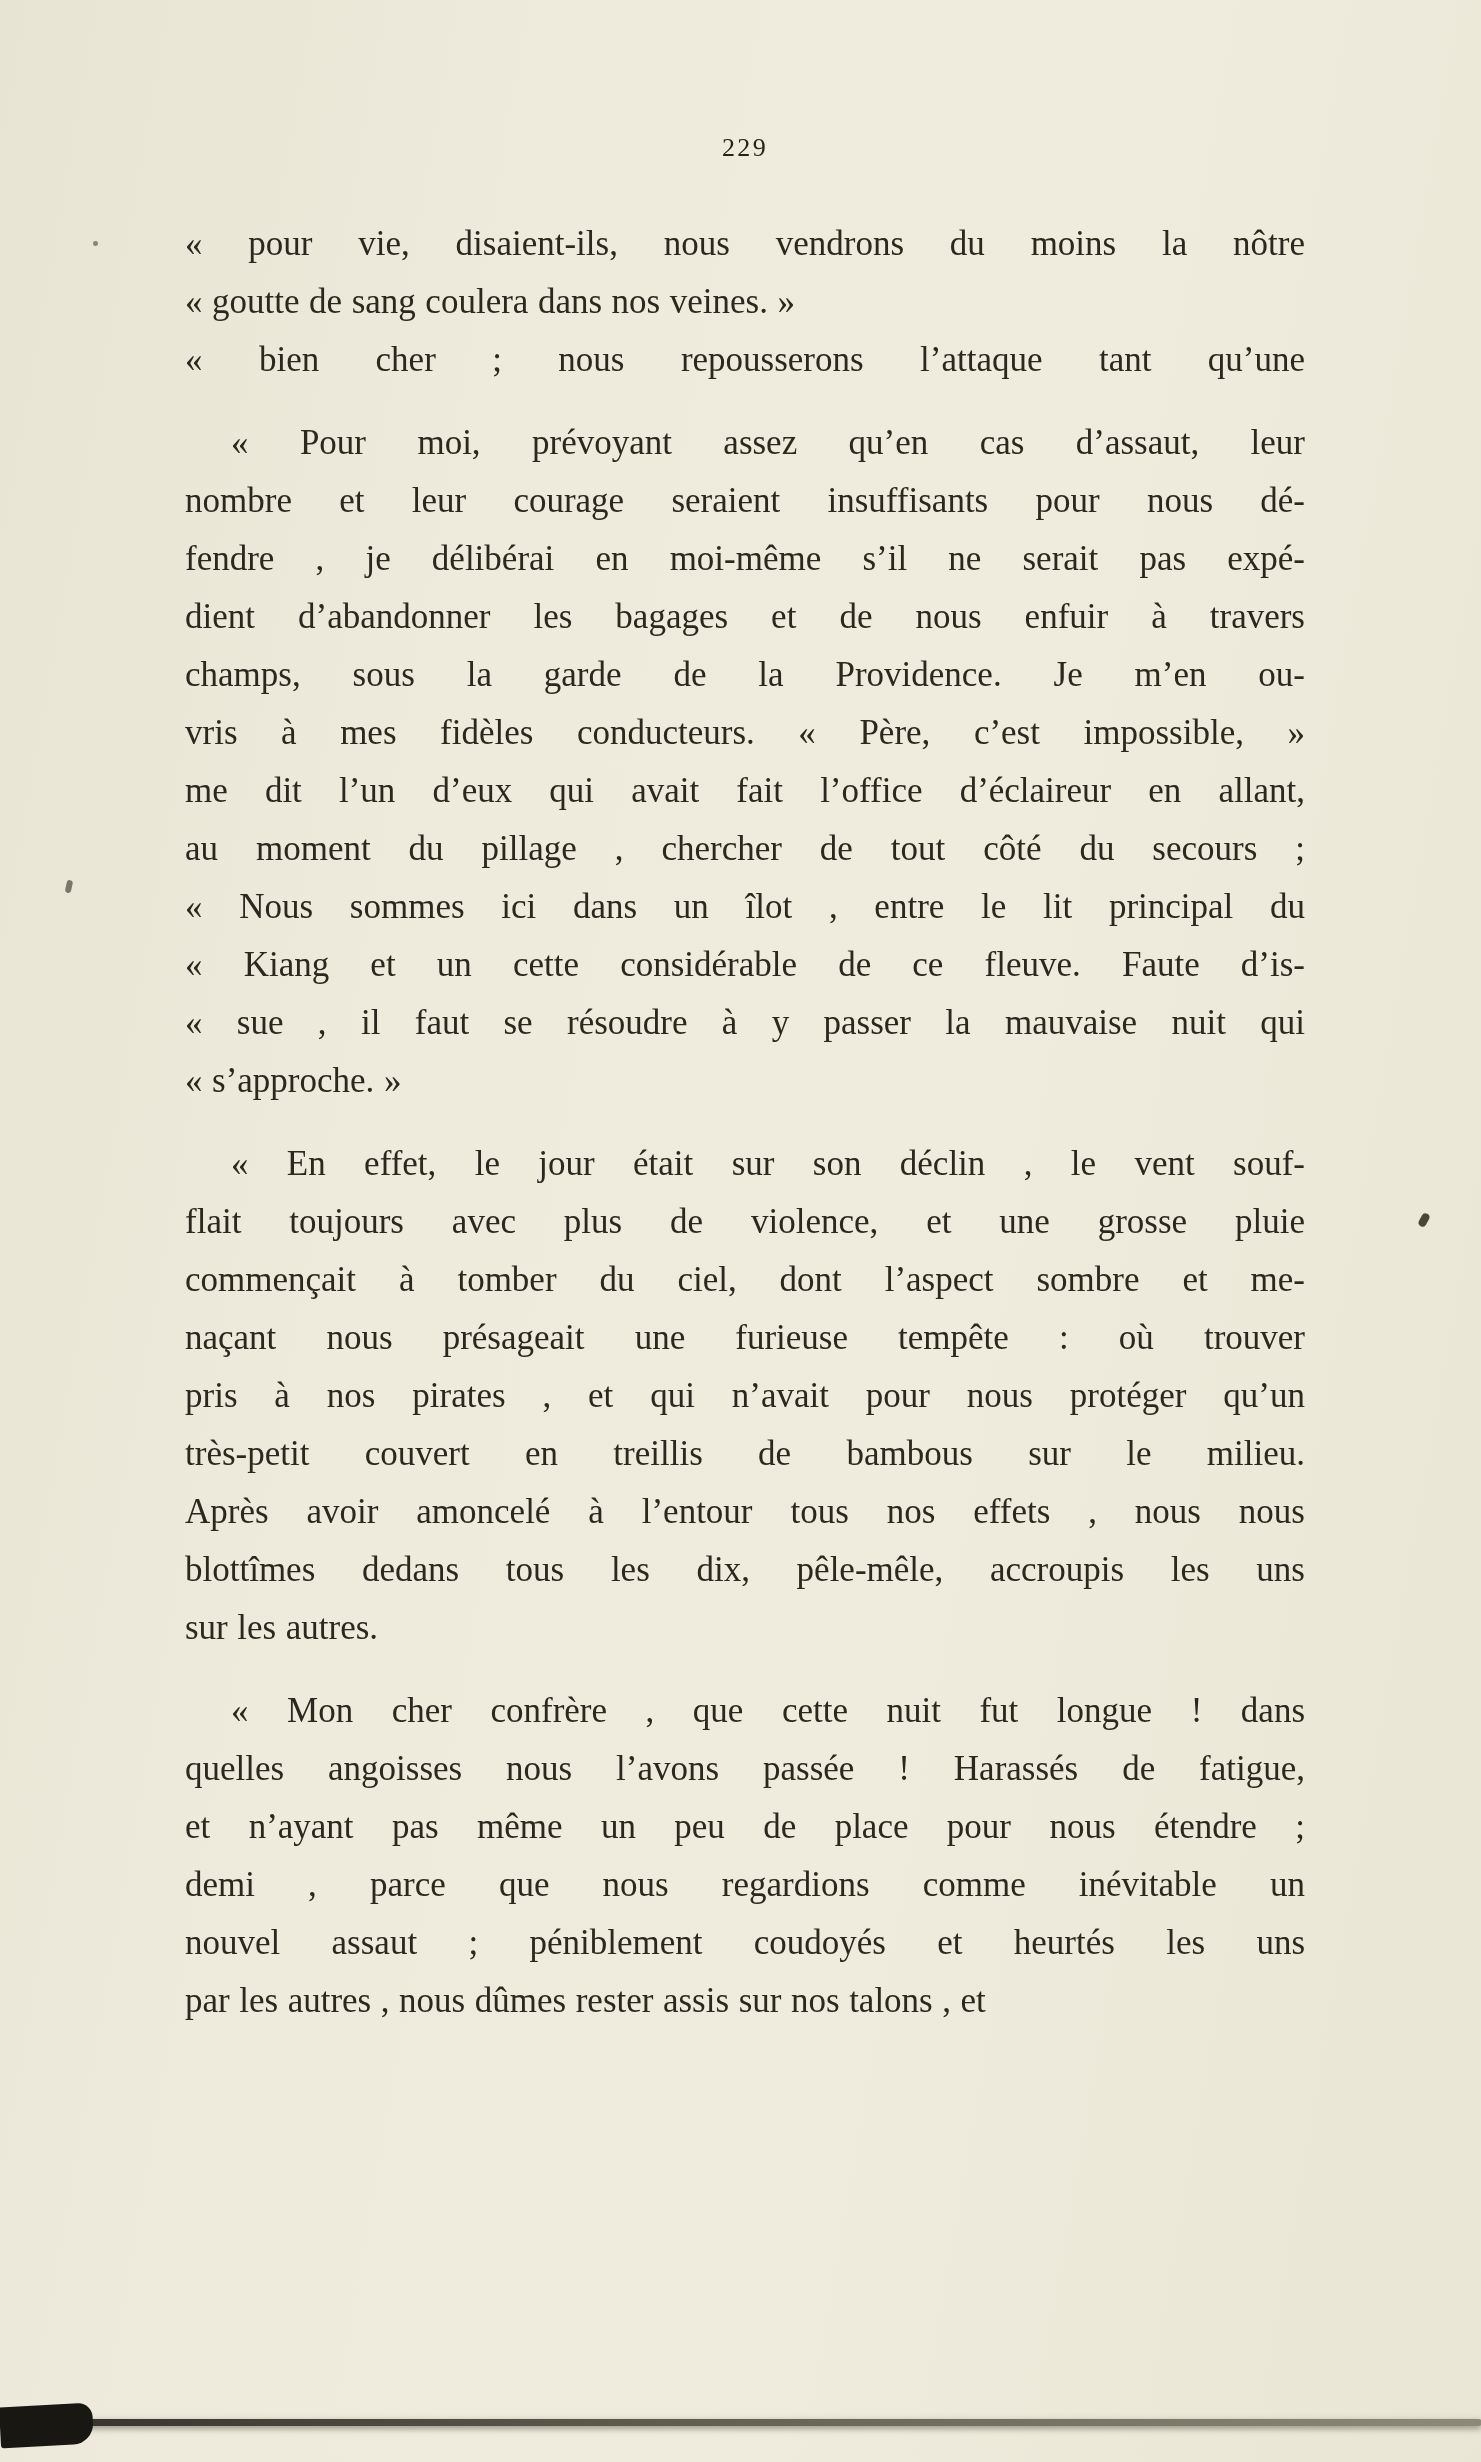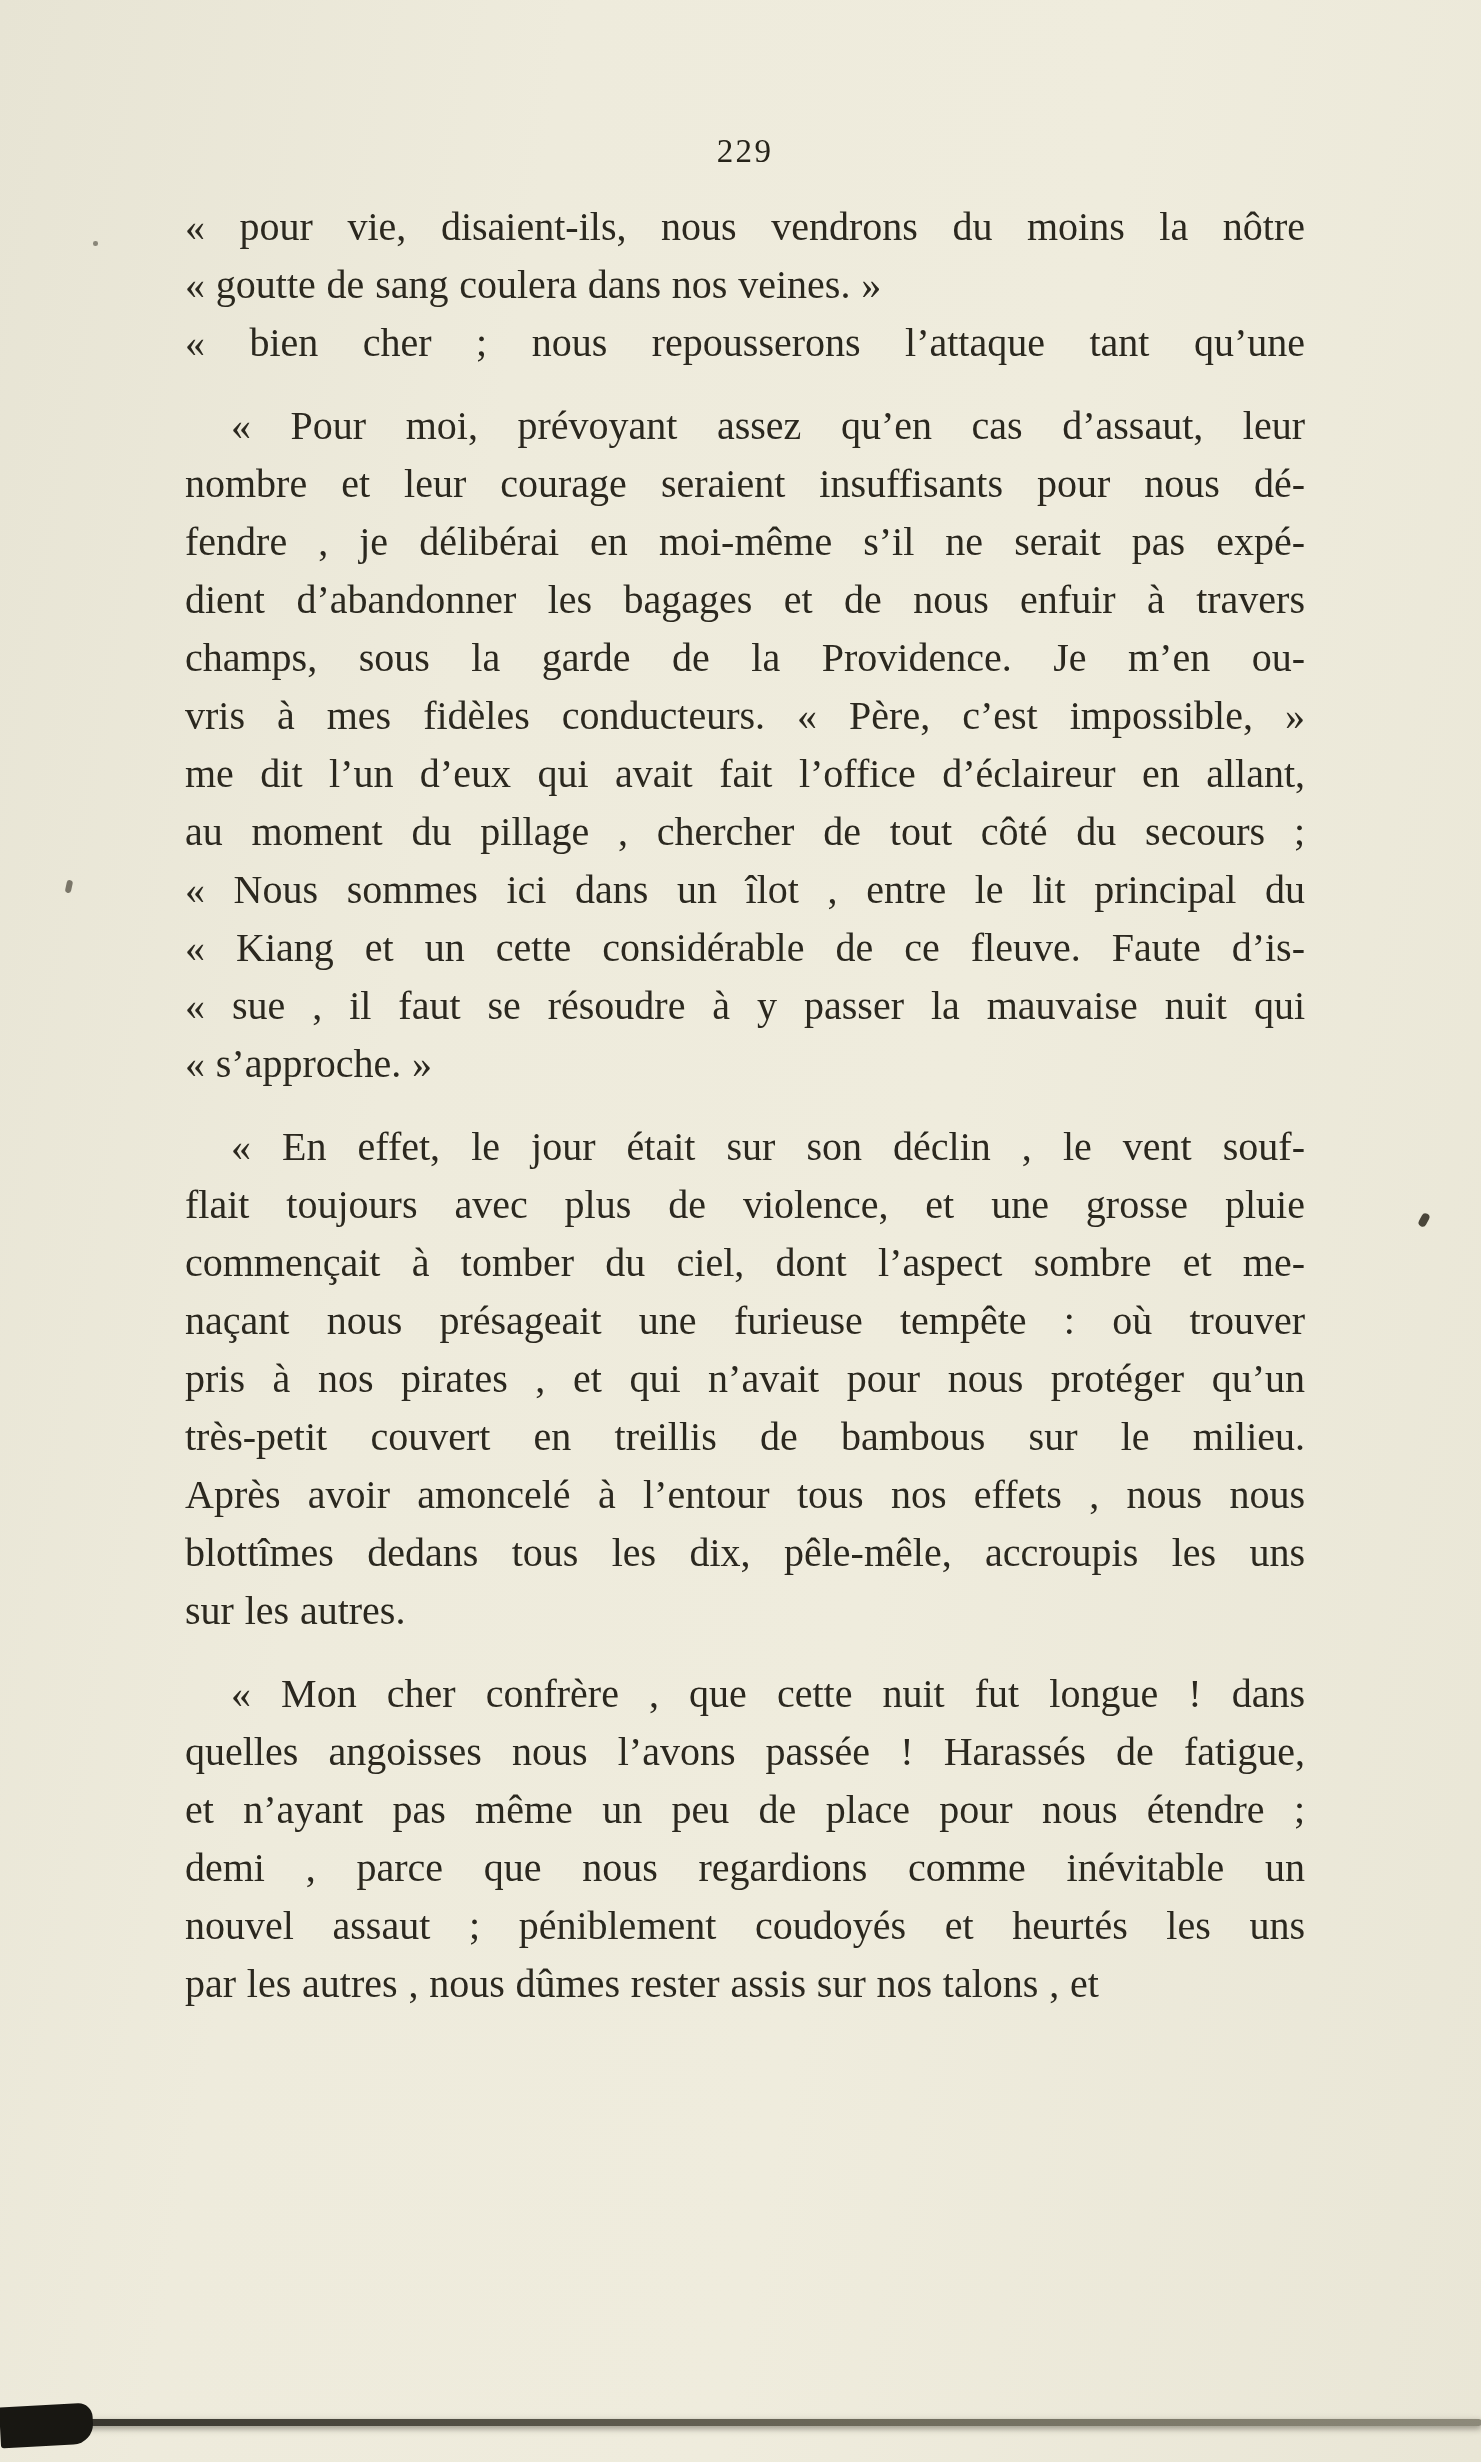--- a/index.html
+++ b/index.html
@@ -18,30 +18,30 @@
     inset: 0;
     background: linear-gradient(100deg, #e7e4d4 0%, #eeebdc 30%, #efecdd 60%, #e9e6d6 100%);
     color: #2b281f;
   }
   .page-number {
     position: absolute;
     top: 133px;
     left: 185px;
     width: 1120px;
     text-align: center;
-    font-size: 33px;
+    font-size: 26px;
     letter-spacing: 2.4px;
     color: #262319;
   }
   .text-block {
     position: absolute;
-    top: 198px;
+    top: 215px;
     left: 185px;
     width: 1120px;
-    font-size: 40px;
+    font-size: 35px;
     line-height: 58px;
     color: #2b281f;
   }
   .para { margin: 0; }
   .para + .para { margin-top: 25px; }
   .line {
     text-align: justify;
     text-align-last: justify;
     word-spacing: 0.8px;
   }

